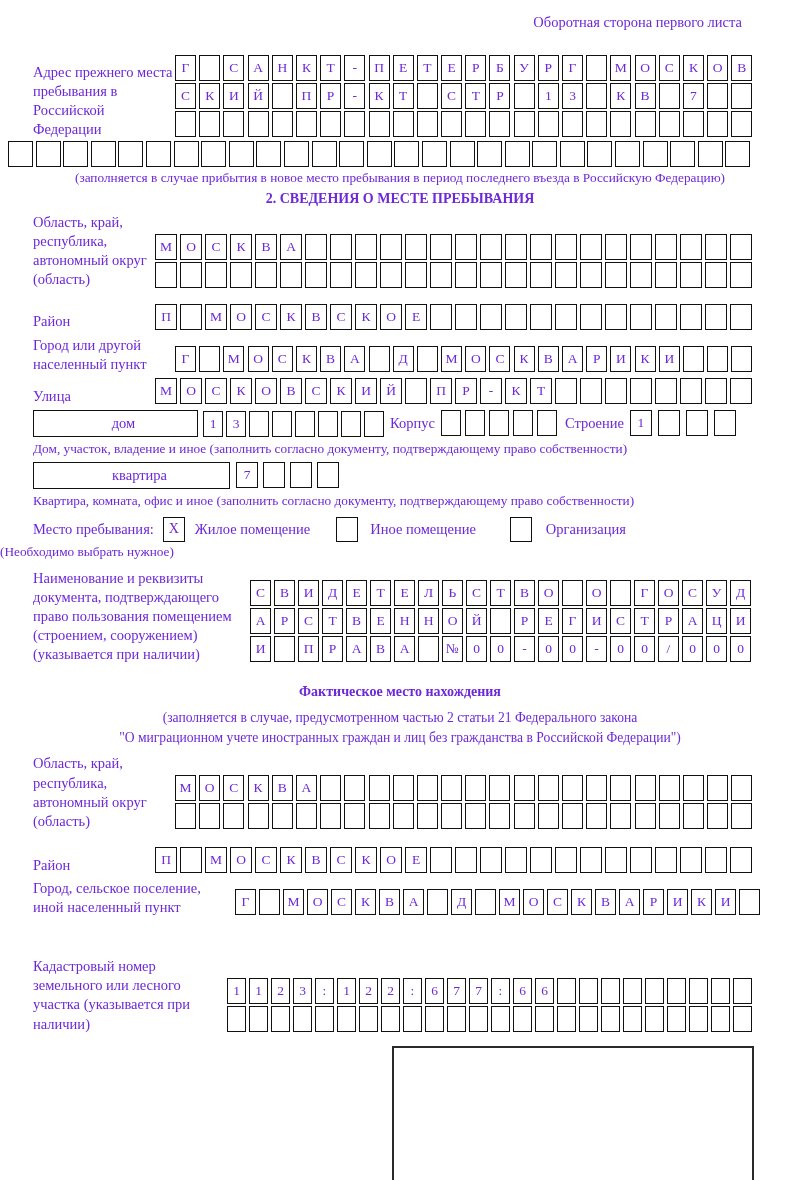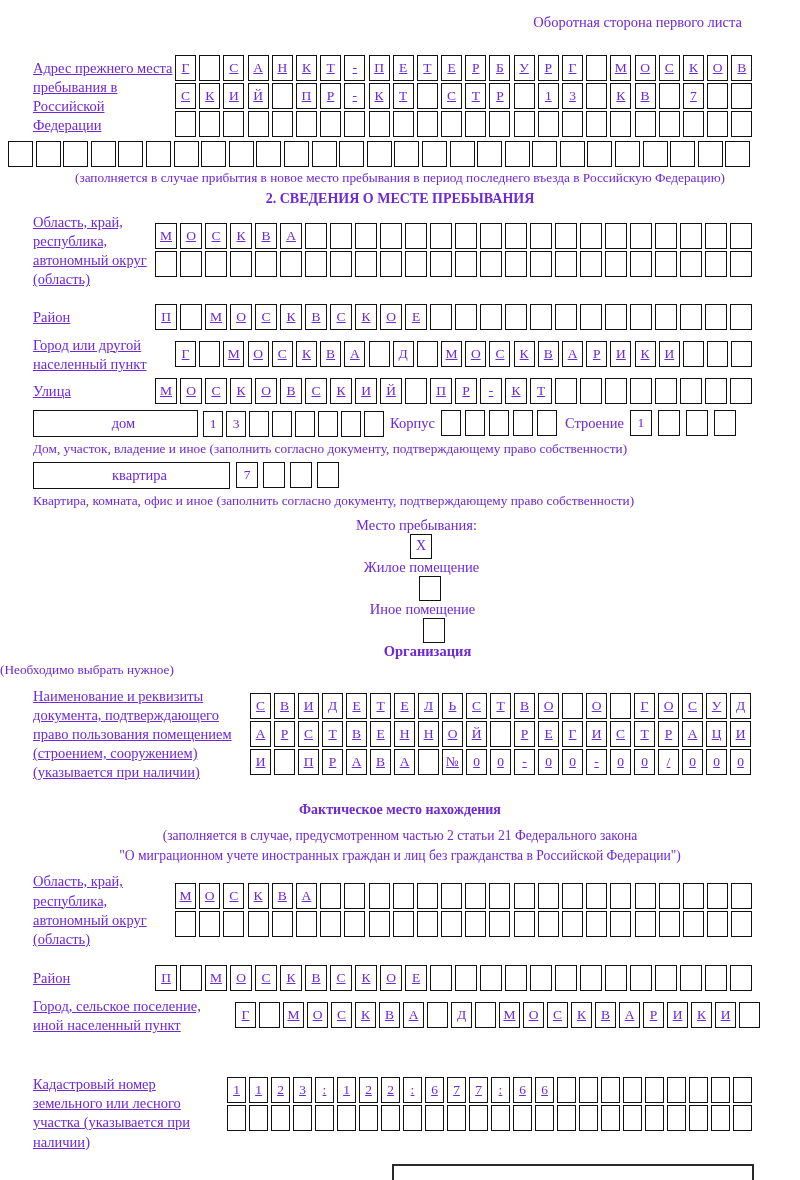--- a/index.html
+++ b/index.html
@@ -2,21 +2,21 @@
 <html><head>
 <meta charset="utf-8">
 <style>
   html,body { margin:0; padding:0; background:#fff; }
   .page {
     position:relative; width:800px; height:1180px; background:#fff; color:#6d28d9;
     font-family:"Liberation Serif","DejaVu Serif",serif; font-size:14.5px;
     overflow:hidden;
   }
   .right-note { text-align:right; margin:14px 58px 0 0; }
-  .field { display:flex; align-items:center;text-decoration:underline; }
+  .field { display:flex; align-items:flex-end; }
   .flabel { line-height:1.32; flex:0 0 auto; }
   .rows { display:flex; flex-direction:column; }
   .br { display:flex; margin-bottom:2px; }
   .cell {
     box-sizing:border-box; border:1.6px solid #111; background:#fff;
     height:26px; width:var(--w,21px); margin-right:var(--g,3px);
     display:flex; align-items:center; justify-content:center; font-size:13.5px;
   }
   .cell:last-child { margin-right:0; }
   .br24a { --w:21px; --g:3.2px; }
@@ -348,28 +348,28 @@
     <div class="wbox" style="width:197px;">квартира</div>
     <div class="br bra4" style="margin-left:6px;">
         <span class="cell">7</span>
         <span class="cell"></span>
         <span class="cell"></span>
         <span class="cell"></span>
       </div>
   </div>
   <div class="note" style="margin:3px 0 0 33px;">Квартира, комната, офис и иное (заполнить согласно документу, подтверждающему право собственности)</div>
 
-  <div style="display:flex; align-items:center; margin:8px 0 0 33px;flex-direction:column;">
+  <div style="display:flex; align-items:center; margin:8px 0 0 33px;">
     <div>Место пребывания:</div>
     <div class="cb" style="margin-left:9px;">X</div>
     <div style="margin-left:10px;">Жилое помещение</div>
     <div class="cb" style="margin-left:26px;"></div>
     <div style="margin-left:12px;">Иное помещение</div>
     <div class="cb" style="margin-left:34px;"></div>
-    <div style="margin-left:22px;font-weight:bold;">Организация</div>
+    <div style="margin-left:14px;">Организация</div>
   </div>
   <div class="note" style="width:690px; text-align:left; margin-top:2px;">(Необходимо выбрать нужное)</div>
 
   <div class="field" style="margin:9px 0 0 33px;">
     <div class="flabel" style="width:217px;">Наименование и реквизиты документа, подтверждающего право пользования помещением (строением, сооружением) (указывается при наличии)</div>
     <div class="rows">
       <div class="br br21">
           <span class="cell">С</span>
           <span class="cell">В</span>
           <span class="cell">И</span>

